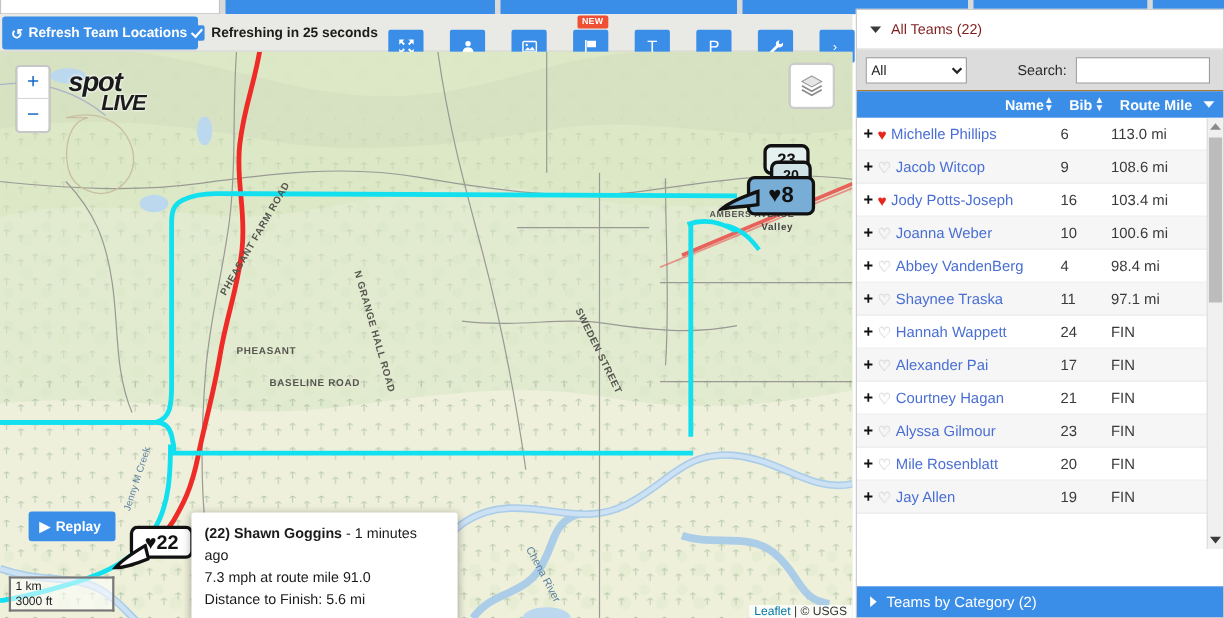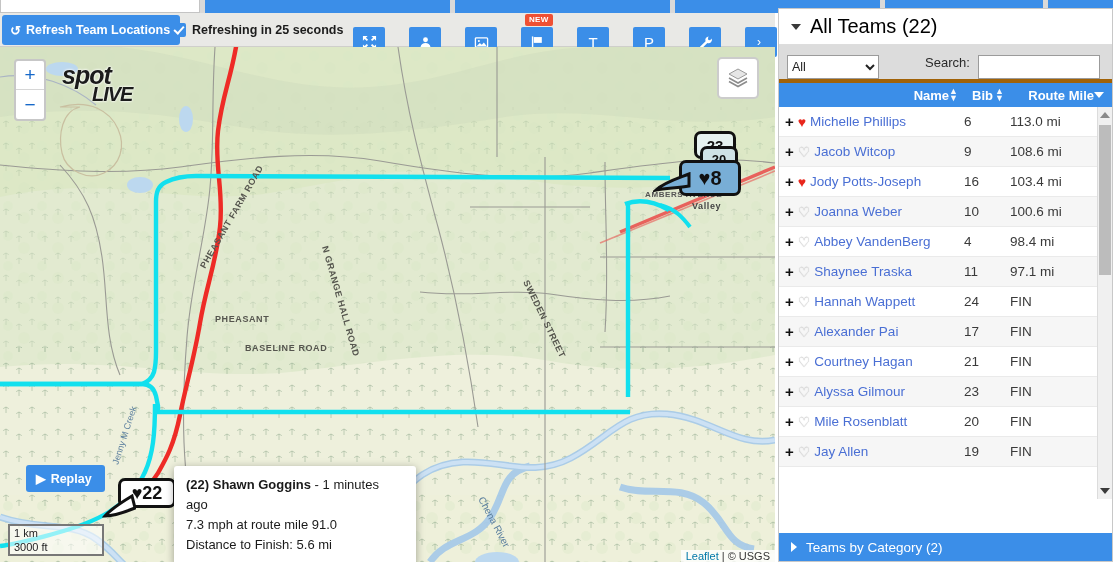--- a/index.html
+++ b/index.html
@@ -153,47 +153,47 @@
   .popup b { font-weight: bold; }
 
   
   .panel {
     position: absolute; top: 8px; left: 778px; width: 335px; height: 554px;
     background: #fff; border: 1px solid #c8c8c8;
   }
   .panel-header {
     height: 36px; border-bottom: 1px solid #ddd;
     display: flex; align-items: center; gap: 9px; padding: 11px 12px;
-    font-size: 20px; color: #000000;
+    font-size: 13px; color: #7f1d1d;
   }
   .caret-down { width: 0; height: 0; border-left: 5px solid transparent; border-right: 5px solid transparent; border-top: 6px solid #3a3a3a; }
   .caret-right { width: 0; height: 0; border-top: 5px solid transparent; border-bottom: 5px solid transparent; border-left: 6px solid #fff; }
 
   .filterbar {
-    background: #dcdcdc; height: 38px; display: flex; 
-    padding: 10px 8px; gap: 8px; border-bottom: 4px solid #a16207;
+    background: #dcdcdc; height: 38px; display: flex; align-items: center;
+    padding: 0 8px; gap: 8px; border-bottom: 1px solid #a16207;
   }
   .filterbar select {
     width: 92px; height: 24px; font-size: 12.5px; border: 1px solid #9b9b9b;
     background: #fff; font-family: "Liberation Sans", sans-serif; color:#222;
   }
   .filterbar .srch-label { margin-left: 38px; font-size: 13px; color: #2a2a2a; }
   .filterbar input {
     width: 122px; height: 24px; border: 1px solid #9b9b9b; background: #fff;
     font-size: 12.5px; font-family: "Liberation Sans", sans-serif; padding: 0 4px;
   }
 
   .thead {
     display: flex; background: #3b8ee8; color: #fff; height: 24px;
     font-size: 13px; font-weight: bold; align-items: center;
   }
   .thead .th { display: flex; align-items: center; height: 100%; padding-left: 8px; cursor: pointer; }
   .th-name { flex: 1 1 auto; justify-content: flex-end; padding-right: 6px; }
   .th-bib { width: 46px; justify-content: space-between; padding-right: 6px; }
-  .th-mile { width: 102px; justify-content: flex-end; padding-right: 8px; }
+  .th-mile { width: 102px; justify-content: space-between; padding-right: 8px; }
   .sortarrows { font-size: 9px; line-height: .8; opacity: .95; display:flex; flex-direction:column; }
   .sort-desc { width: 0; height: 0; border-left: 5px solid transparent; border-right: 5px solid transparent; border-top: 6px solid #fff; }
 
   .tbody { height: 392px; overflow: hidden; position: relative; }
   .trow {
     display: flex; align-items: center; min-height: 30px;
     border-bottom: 1px solid #eaeaea; font-size: 13.5px;
   }
   .trow.odd { background: #f6f6f6; }
   .td-name { flex: 1 1 auto; display: flex; align-items: center; gap: 4px; padding-left: 6px; flex-wrap: wrap; }

